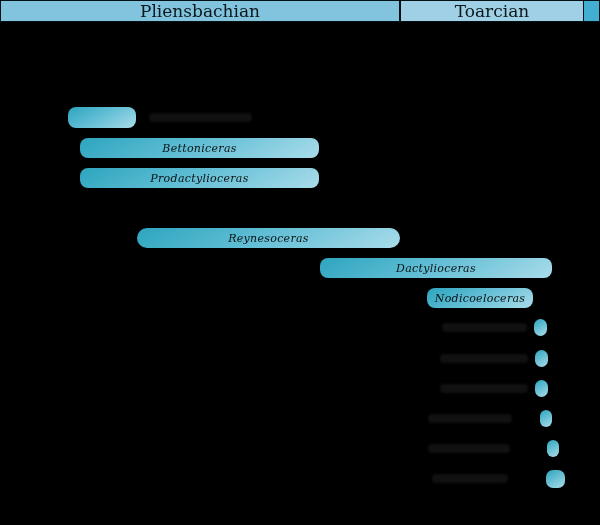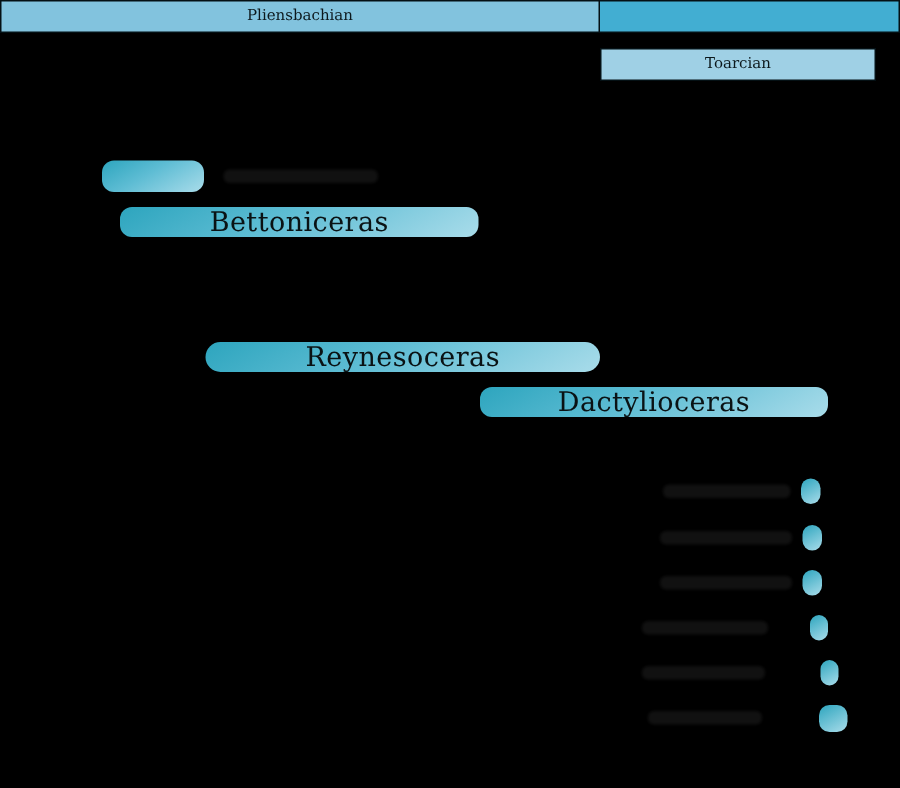--- a/index.html
+++ b/index.html
@@ -5,35 +5,35 @@
   html,body { margin:0; padding:0; background:#000; }
   #canvas {
     position:relative; width:600px; height:525px;
     background:var(--background,#000); overflow:hidden;
     font-family:"DejaVu Serif","Liberation Serif",serif;
   }
   .band {
     position:absolute; box-sizing:border-box;
     border:1px solid #041014;
     text-align:center; color:#0c181c;
-    font-size:10px; line-height:20px;
+    font-size:17px; line-height:20px;
     white-space:nowrap; overflow:hidden;
   }
   #period-band { left:0; top:2;  width:600px; height:22px; background:var(--period-band); }
   #epoch-band  { left:0; top:24; width:600px; height:22px; background:var(--epoch-band); }
   #stage-plien { left:0; top:46; width:400px; height:22px; background:var(--pliensbachian-band); }
-  #stage-toarc { left:400px; top:46; width:184px; height:22px; background:var(--toarcian-band);margin-top:32px; }
+  #stage-toarc { left:400px; top:46; width:184px; height:22px; background:var(--toarcian-band); }
   #range-chart { position:absolute; left:0; top:0; width:600px; height:525px; }
   .bar {
     position:absolute; border-radius:8px;
     background:linear-gradient(150deg, var(--bar-gradient-start) 0%, #5fbdd4 45%, var(--bar-gradient-end) 100%);
     display:flex; align-items:center; justify-content:center;
   }
   .bar-label {
-    font-size:18px; color:var(--bar-label);
+    font-style:italic; font-size:11px; color:var(--bar-label);
     letter-spacing:0.3px; white-space:nowrap;
   }
   .dot {
     position:absolute; border-radius:7px;
     background:linear-gradient(150deg, var(--bar-gradient-start) 0%, var(--bar-gradient-end) 100%);
   }
   .faint-smudge {
     position:absolute; height:9px; border-radius:4px;
     background:var(--faint-label); filter:blur(1.2px); opacity:0.9;
   }
@@ -50,25 +50,31 @@
   <div class="band" id="stage-plien">Pliensbachian</div>
 
   <div class="band" id="stage-toarc">Toarcian</div>
 
   <div id="range-chart">
       <div class="bar" style="left: 68px; top: 107px; width: 68px; height: 21px;"></div>
       <div class="faint-smudge" style="left: 149px; top: 112.5px; width: 103px;"></div>
       <div class="bar" style="left: 80px; top: 138px; width: 239px; height: 20px;">
         <span class="bar-label">Bettoniceras</span>
       </div>
+      <div class="bar" style="left: 80px; top: 168px; width: 239px; height: 20px;">
+        <span class="bar-label">Prodactylioceras</span>
+      </div>
       <div class="bar" style="left: 137px; top: 228px; width: 263px; height: 20px; border-radius: 10px;">
         <span class="bar-label">Reynesoceras</span>
       </div>
       <div class="bar" style="left: 320px; top: 258px; width: 232px; height: 20px;">
         <span class="bar-label">Dactylioceras</span>
+      </div>
+      <div class="bar" style="left: 427px; top: 288px; width: 106px; height: 20px;">
+        <span class="bar-label">Nodicoeloceras</span>
       </div>
       <div class="dot" style="left: 534px; top: 319px; width: 13px; height: 17px;"></div>
       <div class="faint-smudge" style="left: 442px; top: 322.5px; width: 85px;"></div>
       <div class="dot" style="left: 535px; top: 350px; width: 13px; height: 17px;"></div>
       <div class="faint-smudge" style="left: 440px; top: 353.5px; width: 88px;"></div>
       <div class="dot" style="left: 535px; top: 380px; width: 13px; height: 17px;"></div>
       <div class="faint-smudge" style="left: 440px; top: 383.5px; width: 88px;"></div>
       <div class="dot" style="left: 540px; top: 410px; width: 12px; height: 17px;"></div>
       <div class="faint-smudge" style="left: 428px; top: 413.5px; width: 84px;"></div>
       <div class="dot" style="left: 547px; top: 440px; width: 12px; height: 17px;"></div>

